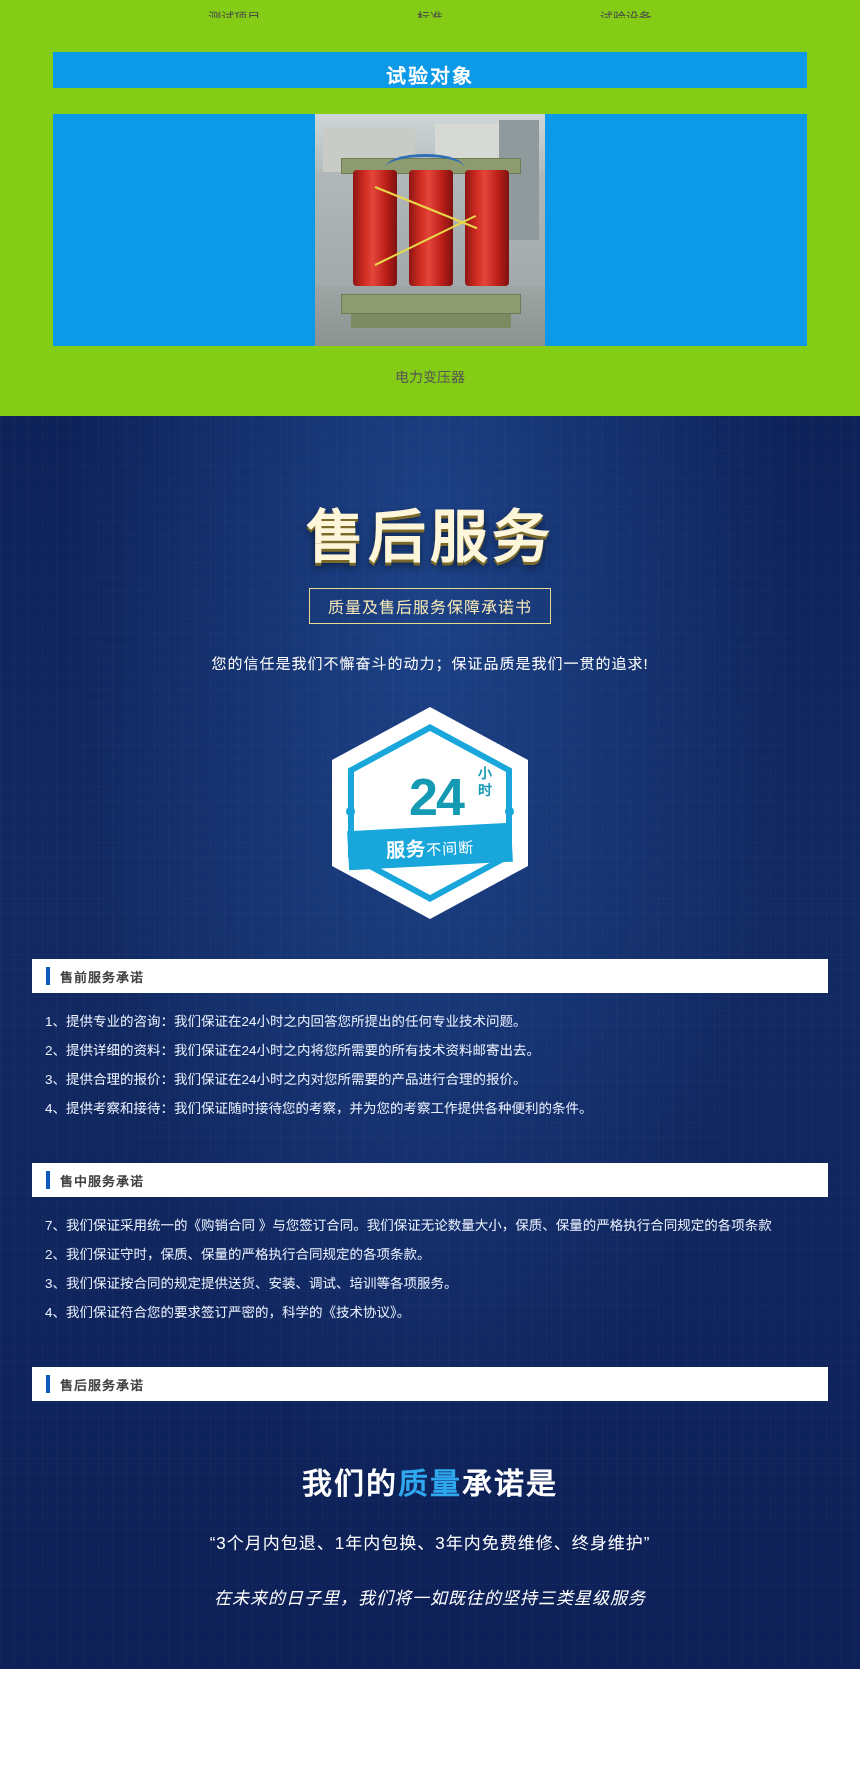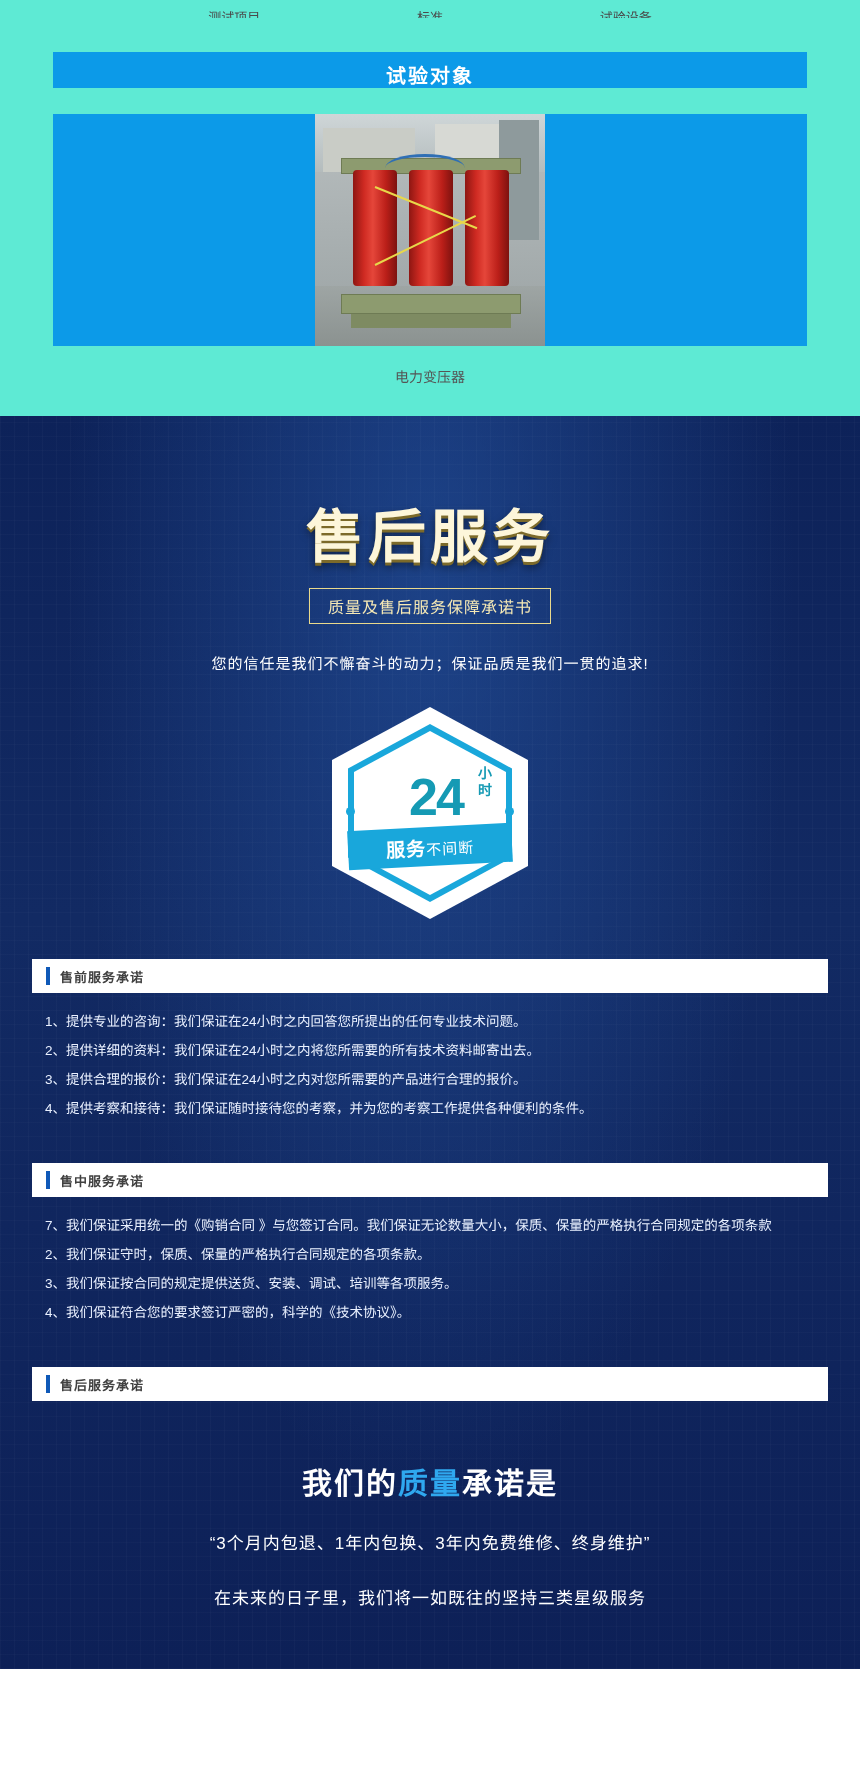--- a/index.html
+++ b/index.html
@@ -6,21 +6,21 @@
   html, body {
     width: 860px;
     font-family: "Liberation Sans", "DejaVu Sans", sans-serif;
   }
   body { background: #fff; }
 
   .page { width: 860px; overflow: hidden; }
 
   
   .top-section {
-    background: #5eead4;
+    background: #84cc16;
     padding: 0 0 30px 0;
     position: relative;
   }
   .cut-row {
     height: 18px;
     display: flex;
     justify-content: space-around;
     align-items: flex-end;
     color: #4a4a4a;
     font-size: 13px;
@@ -223,21 +223,21 @@
     font-size: 30px;
     font-weight: bold;
     color: #ffffff;
     letter-spacing: 2px;
   }
   .quality .hl { color: #2fa8ef; }
   .q-line1 {
     text-align: center; color: #ffffff; font-size: 17px; margin-top: 26px; letter-spacing: 1px;
   }
   .q-line2 {
-    text-align: center; color: #ffffff; font-size: 17px; margin-top: 30px; letter-spacing: 1px;
+    text-align: center; color: #ffffff; font-size: 17px; margin-top: 30px; letter-spacing: 1px; font-style: italic;
   }
 </style>
 </head>
 <body>
 
 <div class="page">
 
   <section class="top-section">
 
     <div class="cut-row">

